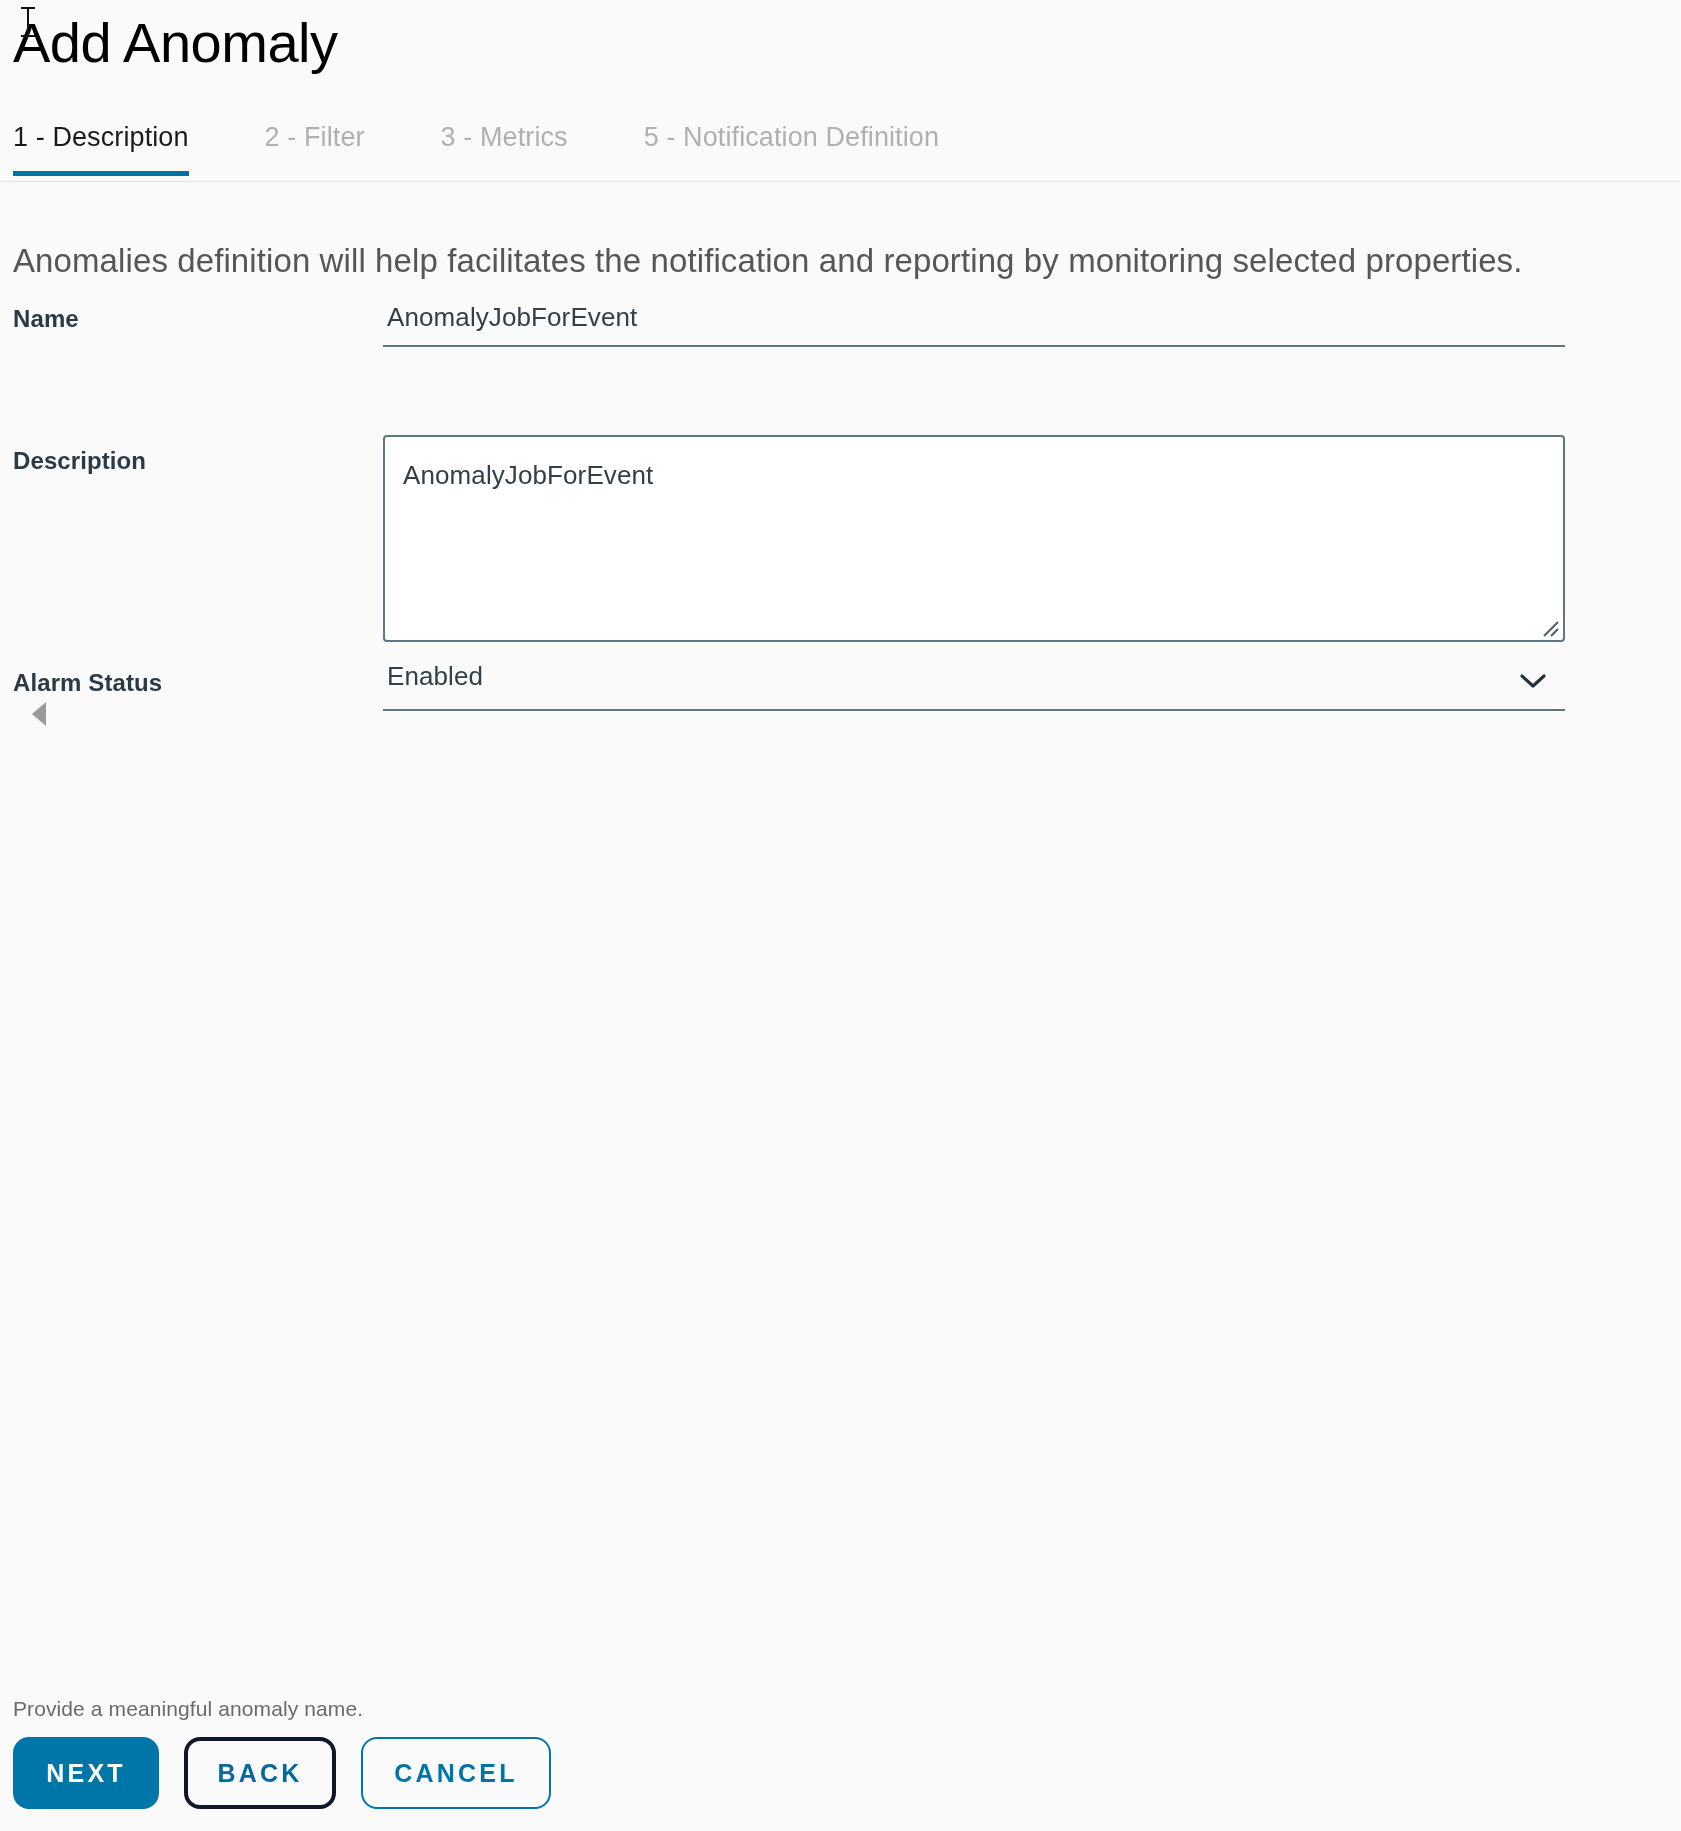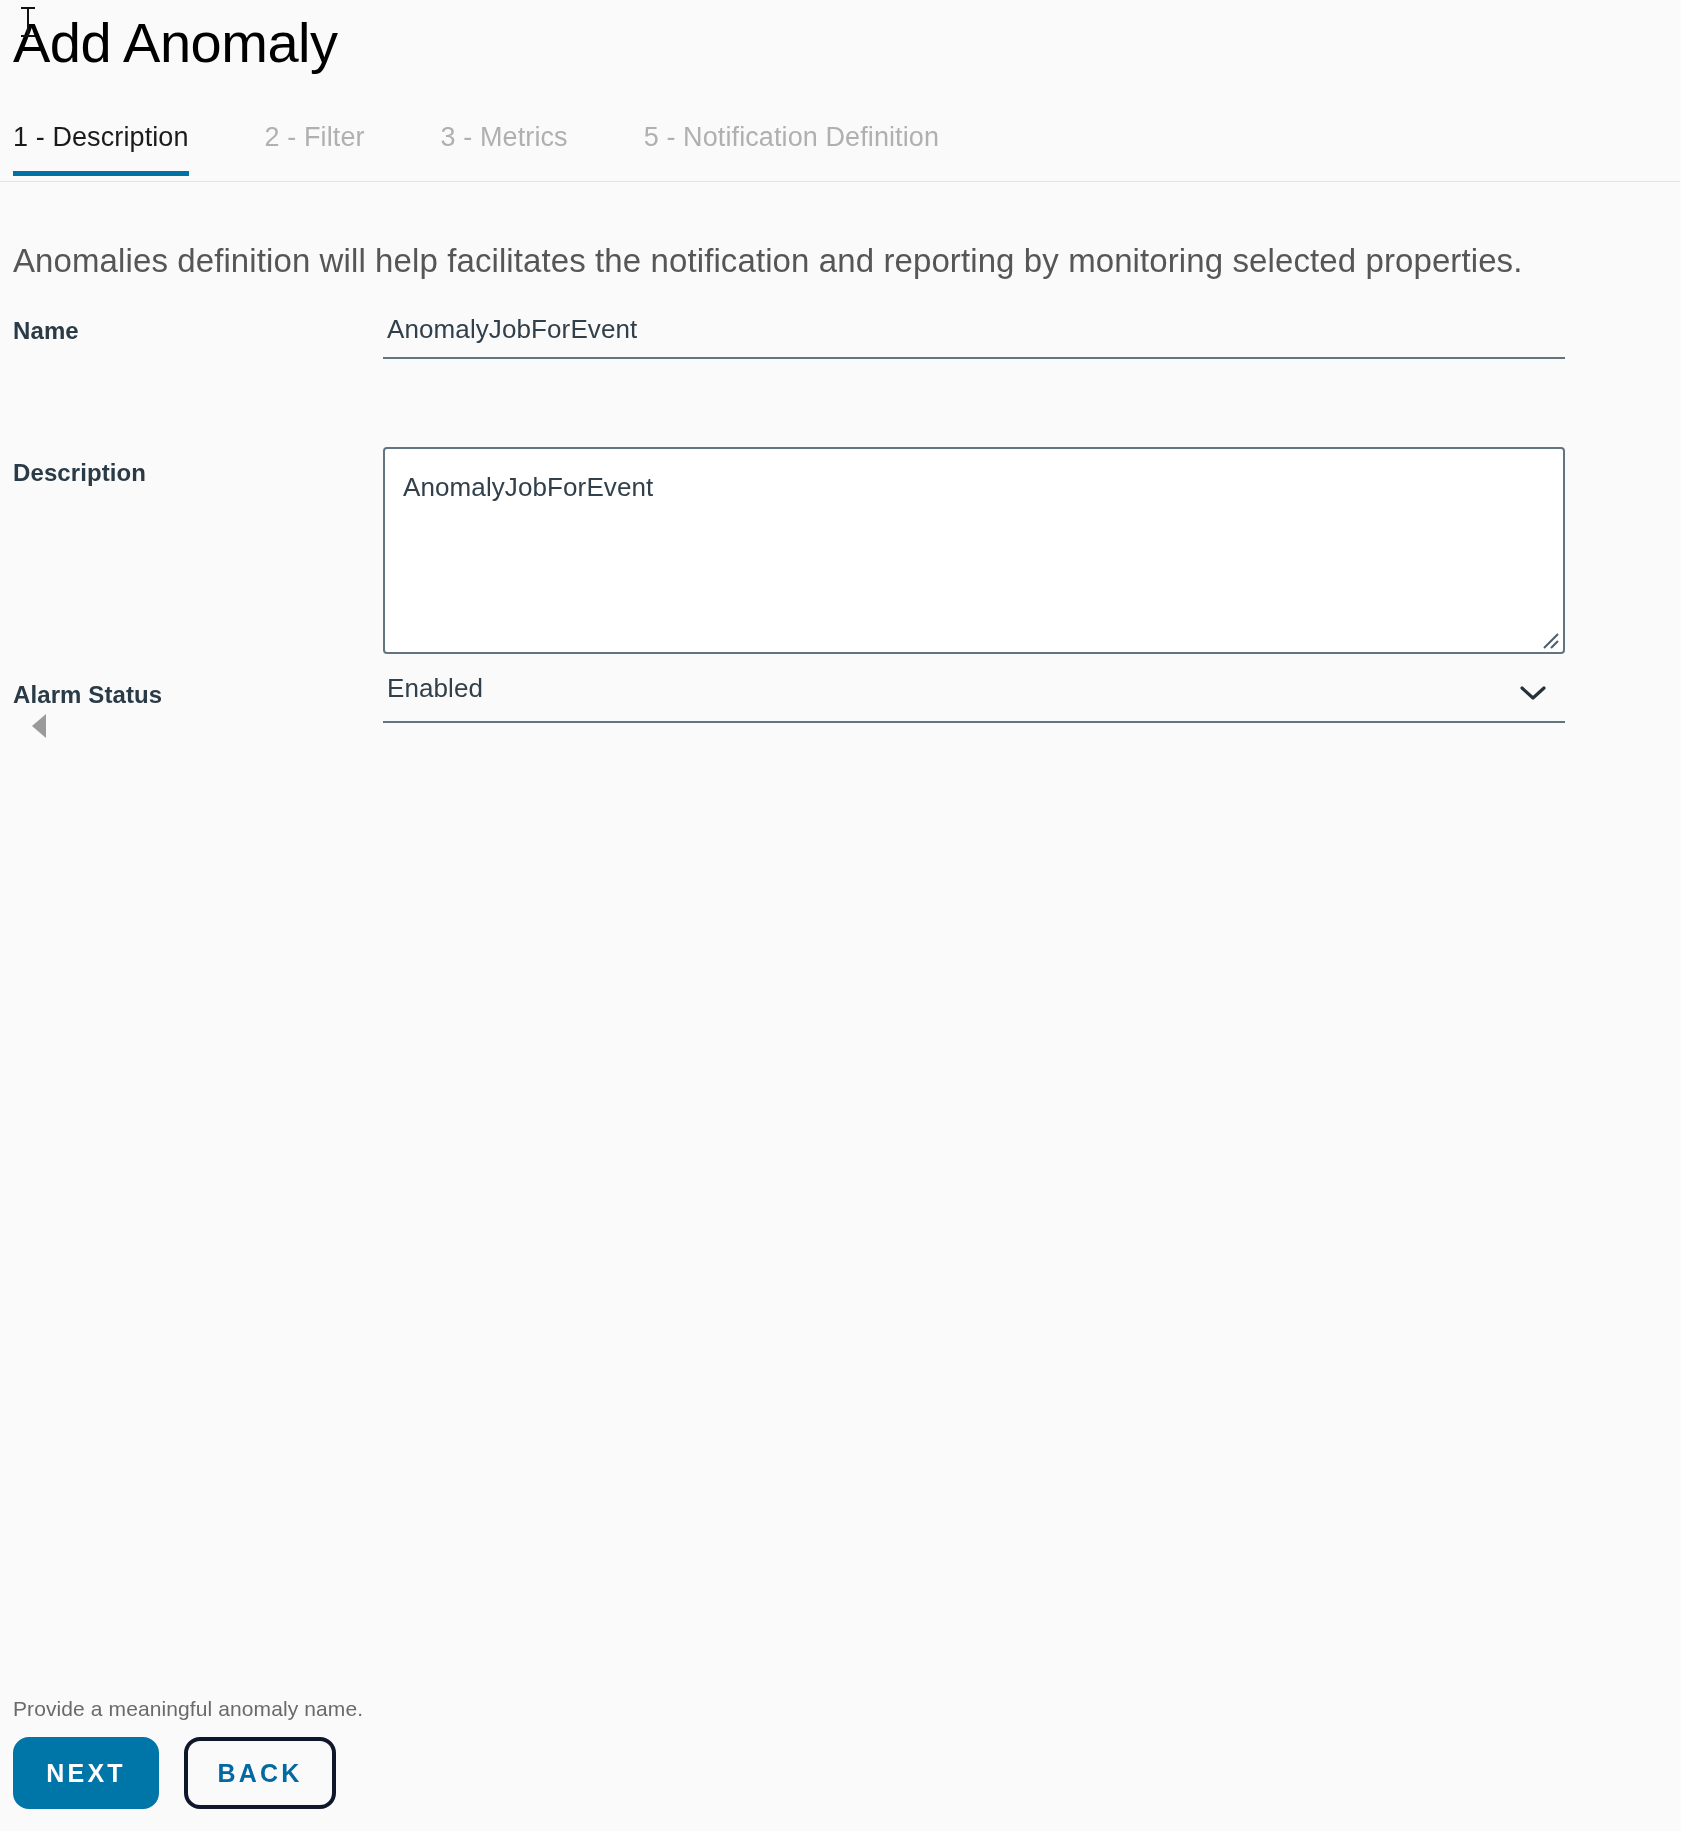--- a/index.html
+++ b/index.html
@@ -97,21 +97,21 @@
     font-weight: 400;
     color: #565656;
     letter-spacing: 0.1px;
     white-space: nowrap;
   }
 
   
   .form {
     position: absolute;
     left: 0;
-    top: 307px;
+    top: 295px;
     width: 1594px;
   }
 
   .row {
     position: relative;
     width: 1681px;
   }
 
   .field-label {
     position: absolute;
@@ -336,17 +336,18 @@
       </svg>
     </div>
 
   </div>
 
   <div class="footer">
     <div class="hint">Provide a meaningful anomaly name.</div>
     <div class="btn-row">
       <button class="btn btn-primary">NEXT</button>
       <button class="btn btn-disabled">BACK</button>
+      <button class="btn btn-outline">CANCEL</button>
     </div>
   </div>
 
   <div class="edge-strip"></div>
 </div>
 
 </body></html>

